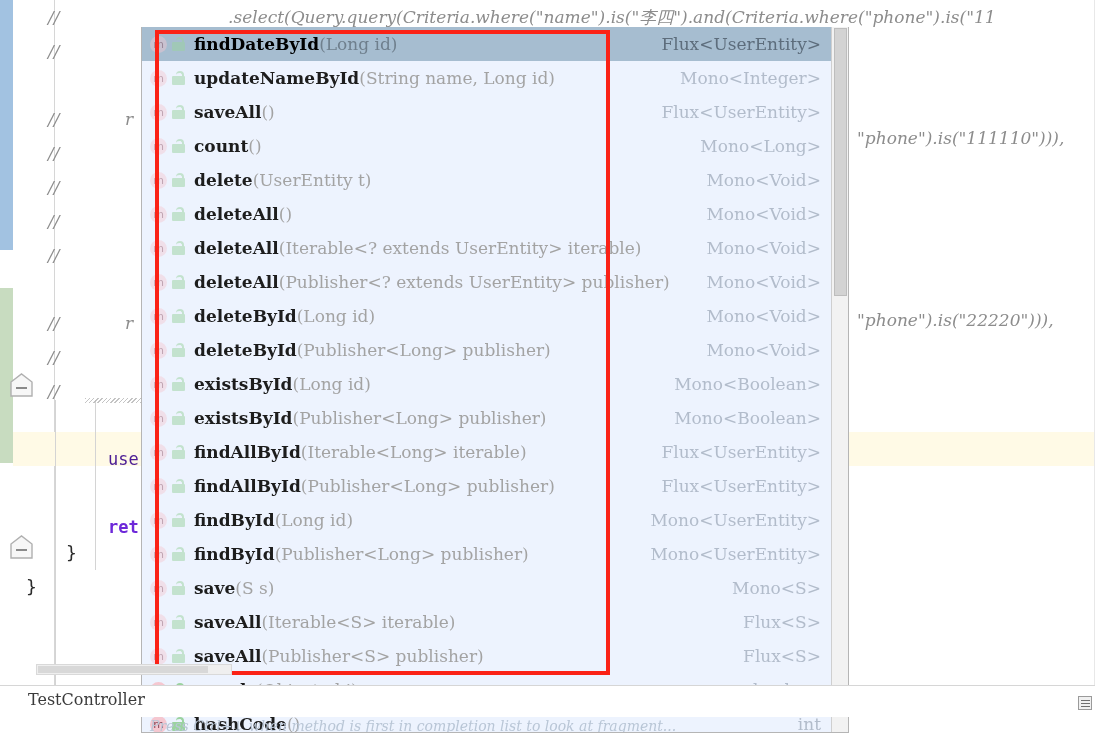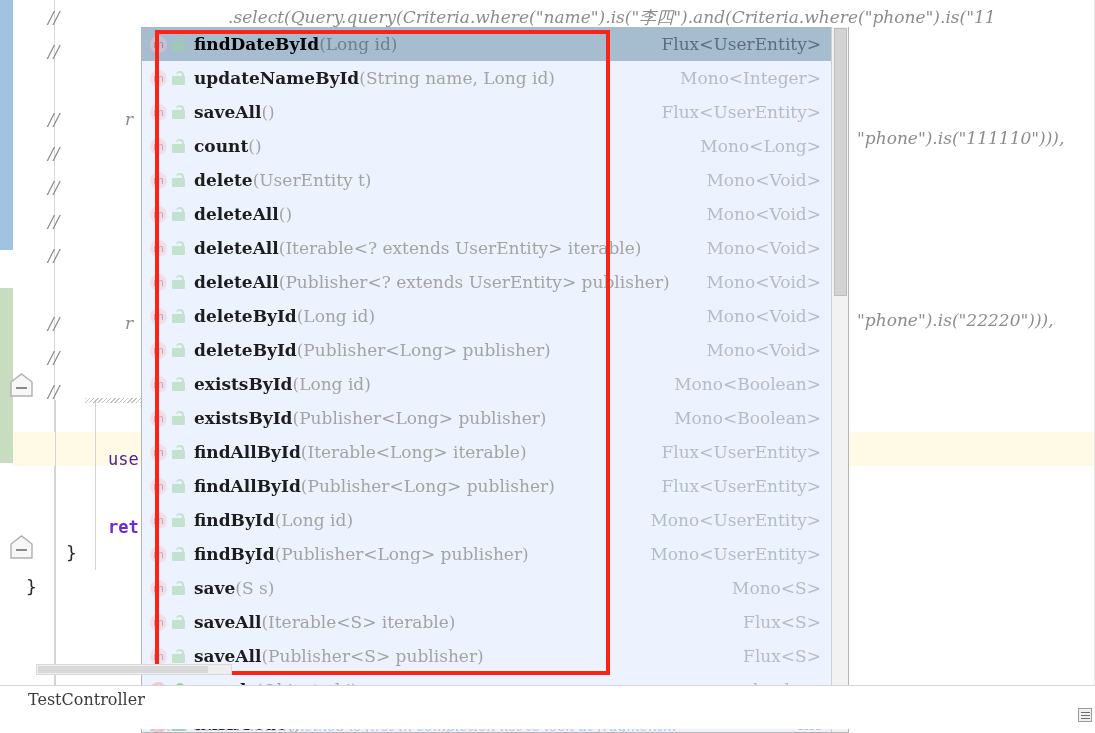--- a/index.html
+++ b/index.html
@@ -119,21 +119,21 @@
   }
 
   
   .annot {
     position:absolute; left:155px; top:30px; width:455px; height:645px;
     border:4px solid #fb2216; pointer-events:none;
   }
 
   
   .bottom-bar {
-    position:absolute; left:0; bottom:4px; width:1095px; height:44px;
+    position:absolute; left:0; bottom:16px; width:1095px; height:32px;
     background:#ffffff; border-top:1px solid #d6d6d6;
   }
   .bottom-tab {
     position:absolute; left:28px; top:4px;
     font-family:"DejaVu Serif", serif; font-size:16px; color:#3b3b3b;
     white-space:nowrap;
   }
   .mini-scroll {
     position:absolute; left:36px; top:-22px; width:196px; height:11px;
     background:#efefef; border:1px solid #d9d9d9;

